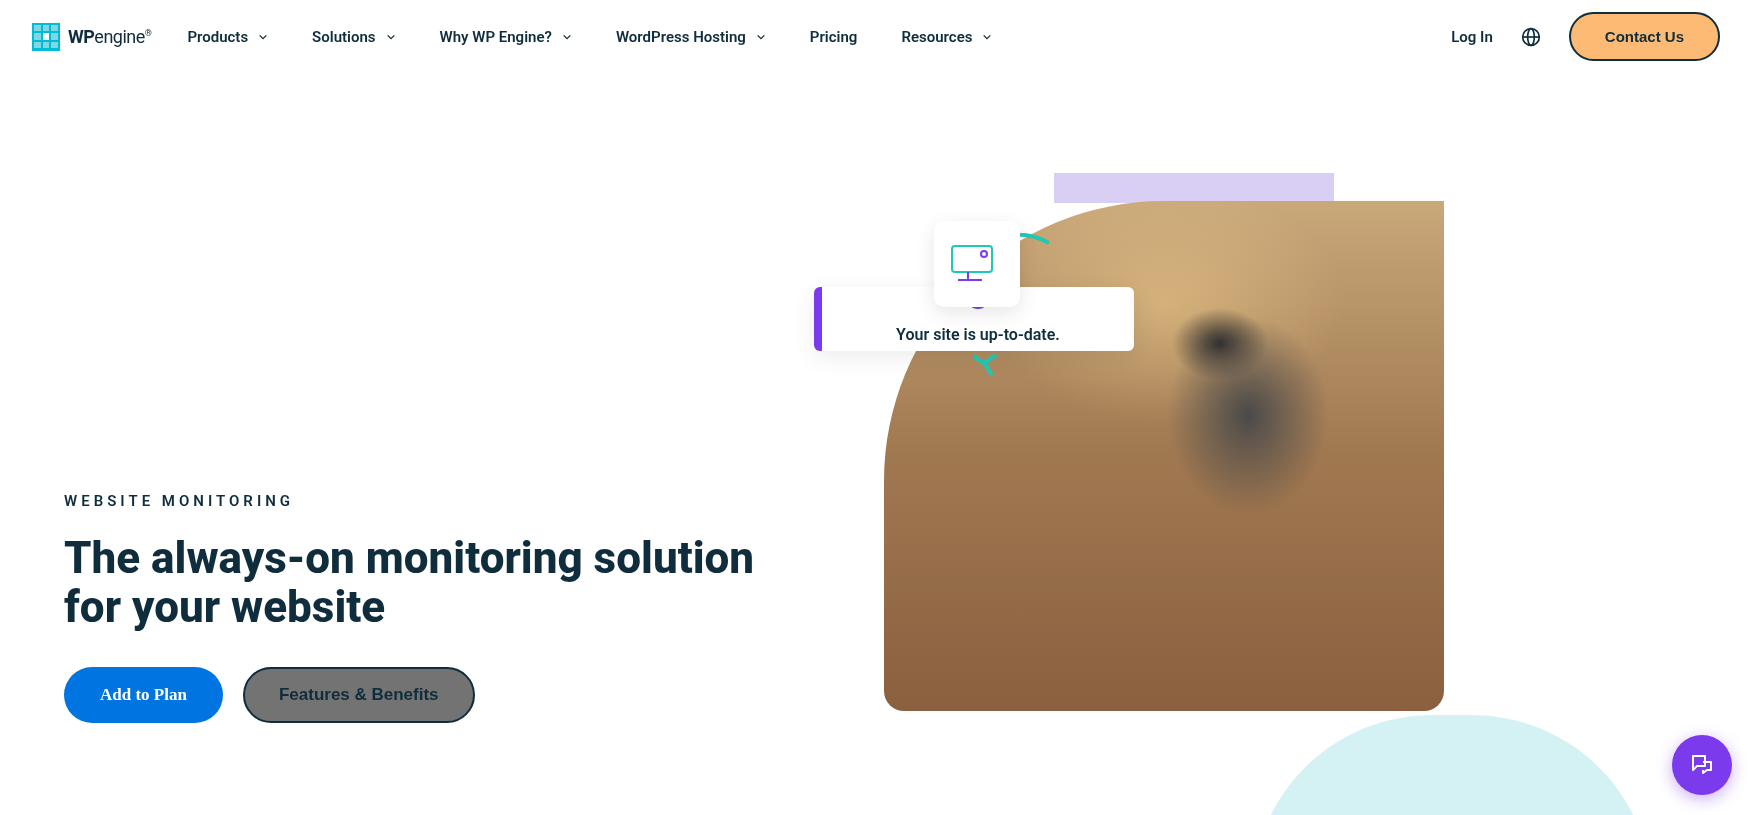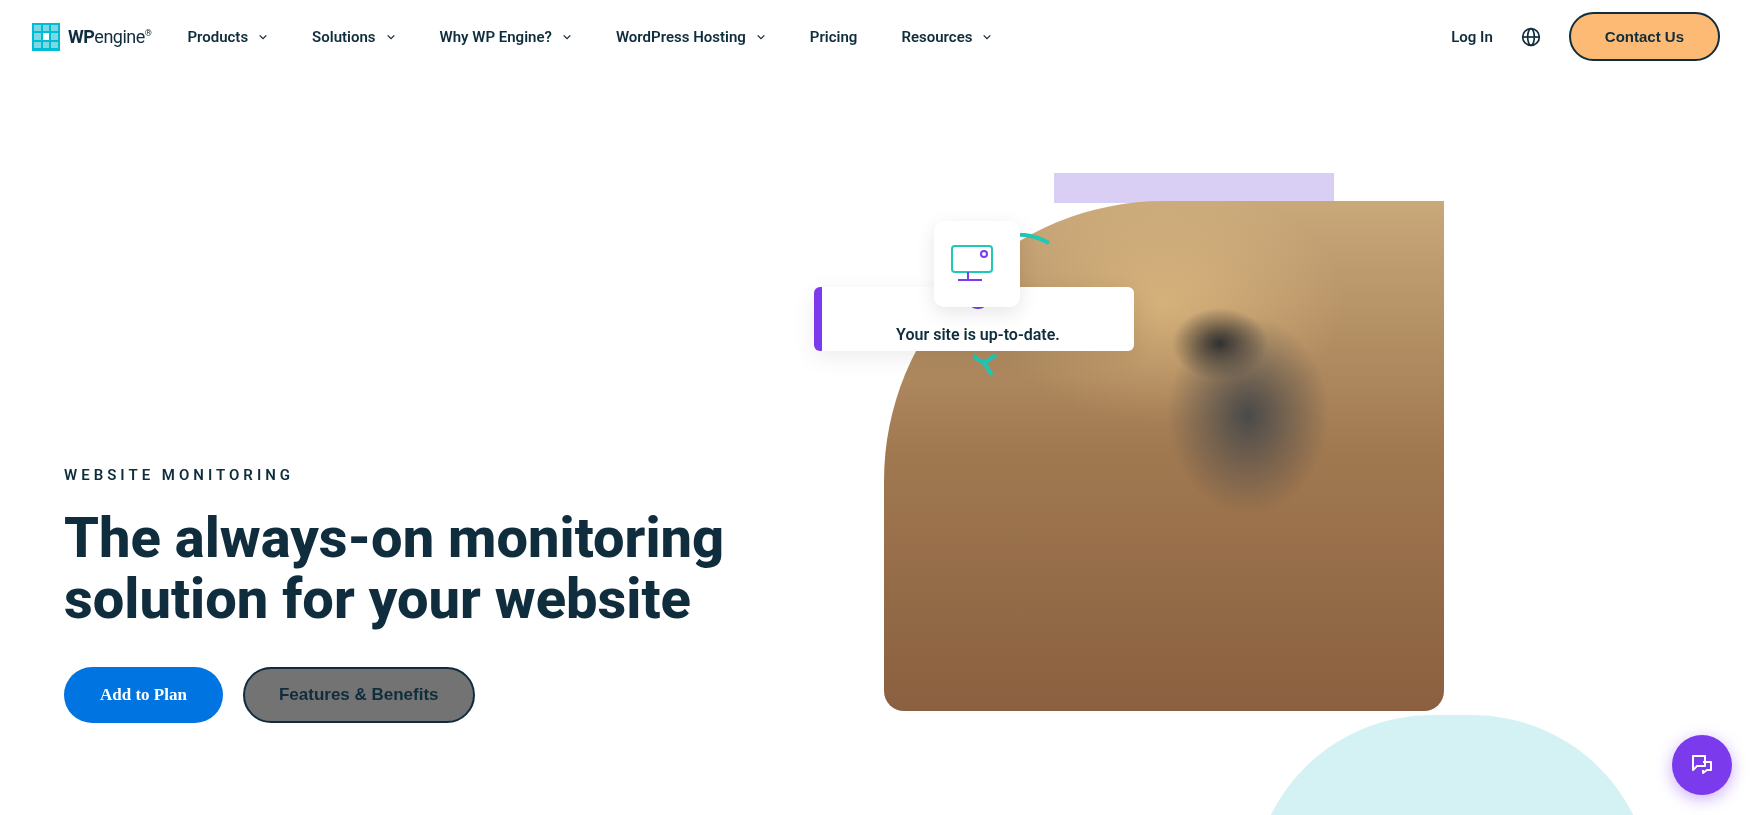--- a/index.html
+++ b/index.html
@@ -105,21 +105,21 @@
       max-width: 720px;
     }
     .eyebrow {
       font-size: 15px;
       font-weight: 600;
       letter-spacing: 4px;
       color: #0f2d3c;
       margin-bottom: 24px;
     }
     .headline {
-      font-size: 56px;
+      font-size: 44px;
       font-weight: 800;
       line-height: 1.1;
       color: #0f2d3c;
       margin-bottom: 36px;
     }
     .subhead {
       font-size: 19px;
       line-height: 1.6;
       color: #4a5f6b;
       margin-bottom: 50px;

